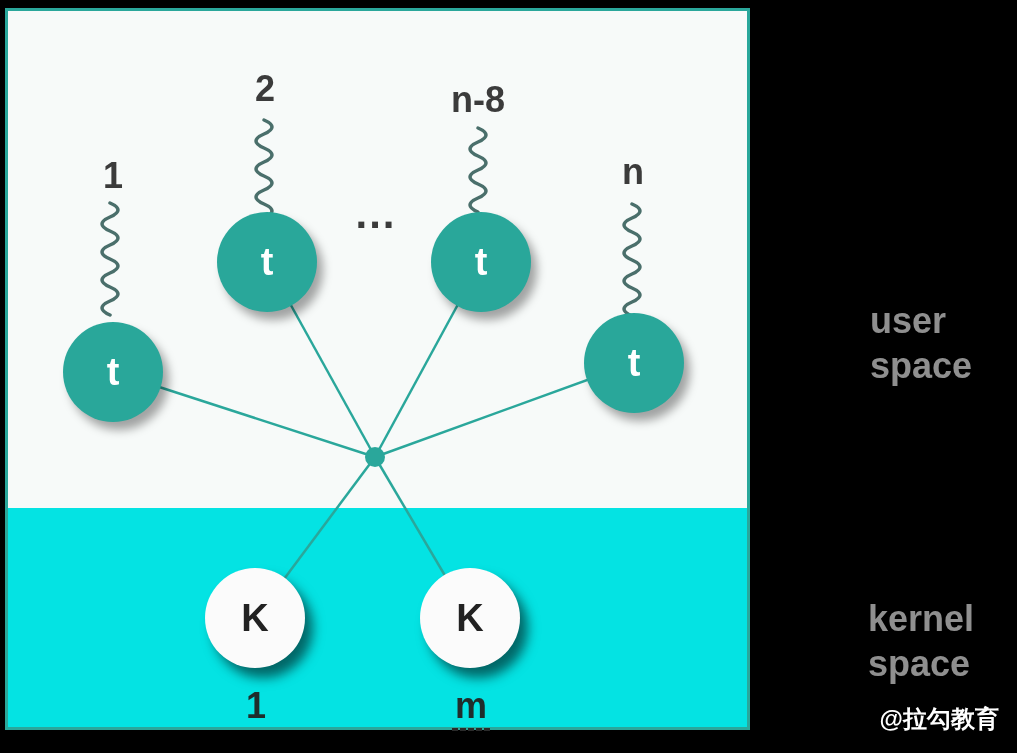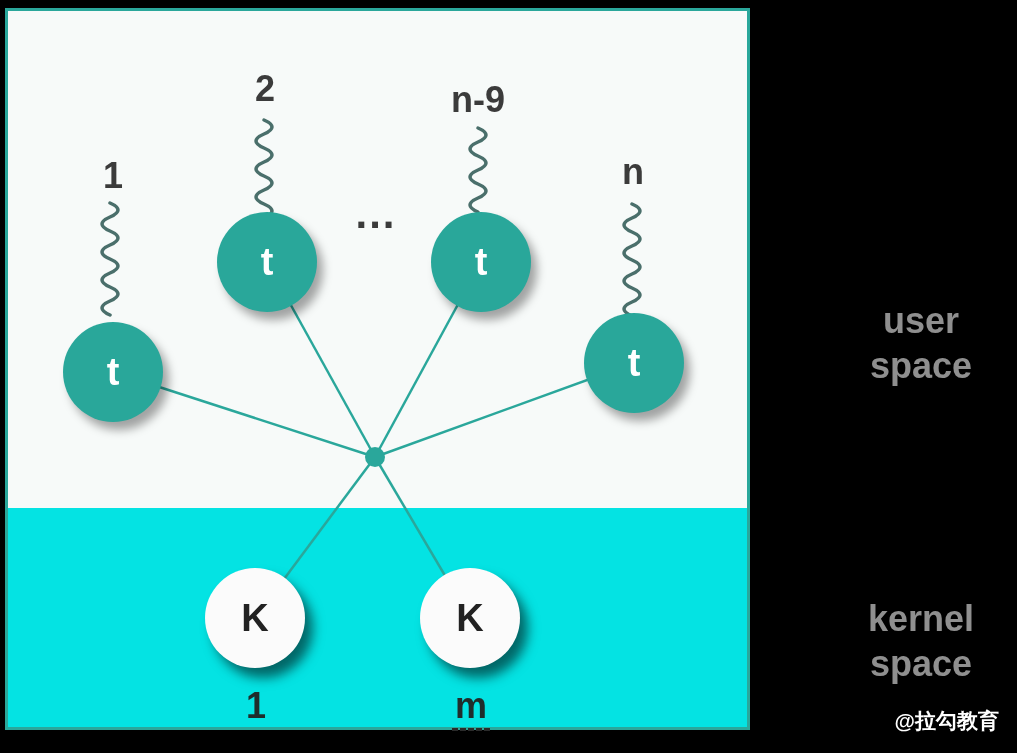--- a/index.html
+++ b/index.html
@@ -45,26 +45,26 @@
   .ellipsis{font-size:42px;letter-spacing:2px;}
 
   .k-num{
     position:absolute;color:#1f2d2c;font-weight:bold;font-size:36px;
     transform:translate(-50%,-50%);
   }
   .k-num.dashed span{border-bottom:3px dashed #2b2b2b;padding:0 3px 2px 3px;}
 
   .space-label{
     position:absolute;color:#8f8f8f;font-weight:bold;font-size:36px;
-    text-align:center;line-height:1.25;transform:translate(-50%,-50%);
+    text-align:left;line-height:1.25;transform:translate(-50%,-50%);
   }
 
   .watermark{
     position:absolute;right:18px;bottom:18px;
-    color:#ffffff;font-weight:bold;font-size:21px;
+    color:#ffffff;font-weight:bold;font-size:24px;
   }
 </style>
 </head>
 <body>
 
 <div class="stage">
 
   <div class="box">
     <div class="user-region"></div>
     <div class="kernel-region"></div>
@@ -86,21 +86,21 @@
       <path d="M264,120 q16,7 0,14 q-16,7 0,14 q16,7 0,14 q-16,7 0,14 q16,7 0,14 q-16,7 0,14 q16,7 0,14"></path>
       <path d="M478,128 q16,7 0,14 q-16,7 0,14 q16,7 0,14 q-16,7 0,14 q16,7 0,14 q-16,7 0,14"></path>
       <path d="M632,204 q16,7 0,14 q-16,7 0,14 q16,7 0,14 q-16,7 0,14 q16,7 0,14 q-16,7 0,14 q16,7 0,14 q-16,7 0,14"></path>
     </g>
 
     <circle cx="375" cy="457" r="10" fill="#2aa79b"></circle>
   </svg>
 
   <div class="lbl" style="left:113px;top:176px;">1</div>
   <div class="lbl" style="left:265px;top:89px;">2</div>
-  <div class="lbl" style="left:478px;top:100px;">n-9</div>
+  <div class="lbl" style="left:478px;top:100px;">n-8</div>
   <div class="lbl" style="left:633px;top:172px;">n</div>
   <div class="lbl ellipsis" style="left:376px;top:214px;">...</div>
 
   <div class="circle t-circle" style="left:63px;top:322px;">
     <span>t</span>
   </div>
   <div class="circle t-circle" style="left:217px;top:212px;">
     <span>t</span>
   </div>
   <div class="circle t-circle" style="left:431px;top:212px;">

